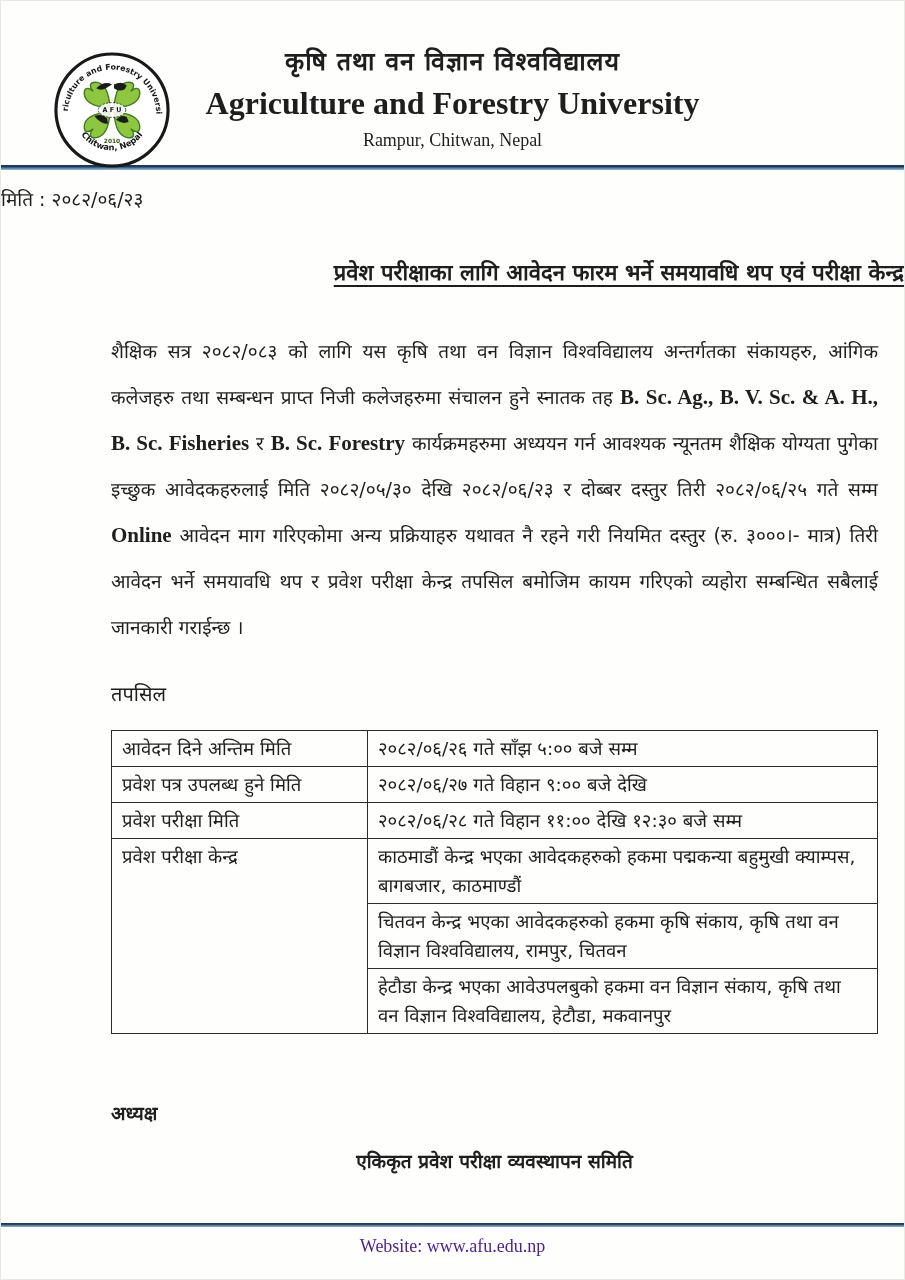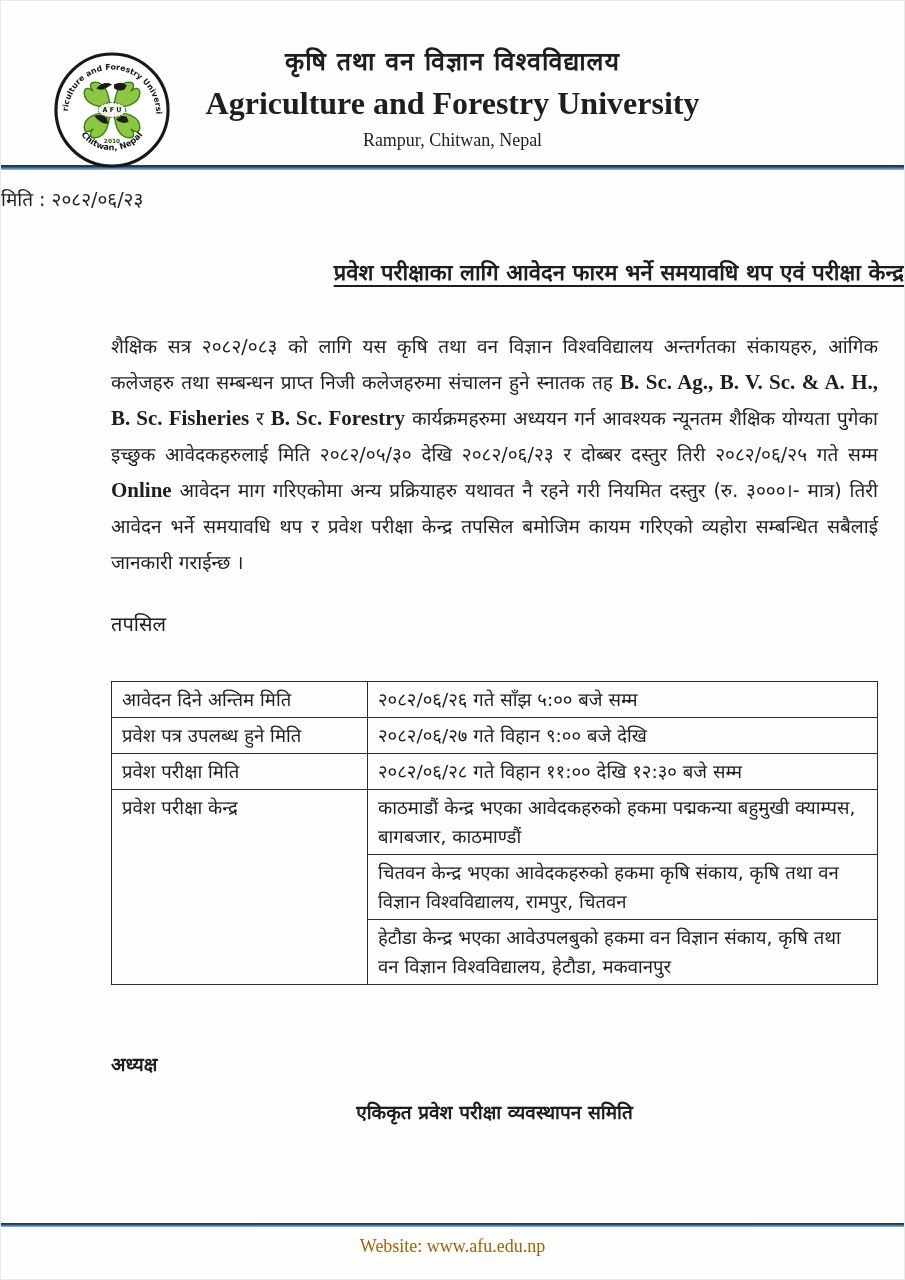--- a/index.html
+++ b/index.html
@@ -20,39 +20,39 @@
   .uni-english{font-family:"Liberation Serif",serif;font-size:32px;font-weight:bold;margin-top:8px;}
   .uni-address{font-family:"Liberation Serif",serif;font-size:18px;margin-top:8px;}
   .header-rule{margin-top:14px;height:5px;background:linear-gradient(to bottom,#1d3a5c 30%,#5f89b2 70%,#9fbbd4);}
   
   .date-line{margin-top:16px;text-align:left;padding-right:34px;font-size:19px;}
   
   .notice-title{margin-top:42px;text-align:right;font-weight:bold;font-size:22px;line-height:38px;}
   .notice-title span{text-decoration:underline;text-underline-offset:5px;text-decoration-thickness:1.5px;}
   
   .content{margin:0 26px 0 110px;}
-  .paragraph{margin-top:36px;font-size:19px;line-height:36px;text-align:justify;}
+  .paragraph{margin-top:36px;font-size:19px;line-height:46px;text-align:justify;}
   .paragraph b{font-family:"Liberation Serif",serif;font-size:21px;}
   .tapasil{margin-top:30px;font-size:20px;}
   
-  table.schedule{margin-top:44px;width:100%;border-collapse:collapse;font-size:18.5px;}
+  table.schedule{margin-top:23px;width:100%;border-collapse:collapse;font-size:18.5px;}
   table.schedule td{
     border:1.6px solid #2b2b2b;
     padding:3px 10px;
     line-height:29px;
     vertical-align:top;
     text-align:left;
   }
   td.label-col{width:235px;}
   
   .sig{margin-top:66px;font-size:19px;font-weight:bold;}
   .sig .committee{margin-top:22px;text-align:center;}
   
   .footer-rule{position:absolute;left:0;right:0;bottom:52px;height:4px;background:linear-gradient(to bottom,#1d3a5c 30%,#5f89b2 70%,#9fbbd4);}
-  .footer-text{position:absolute;left:0;right:0;bottom:22px;text-align:center;font-family:"Liberation Serif",serif;font-size:18px;color:#a16207;}
+  .footer-text{position:absolute;left:0;right:0;bottom:22px;text-align:center;font-family:"Liberation Serif",serif;font-size:18px;color:#4c1d95;}
 </style>
 </head>
 <body>
 
 <div class="page">
 
   <div class="header">
 
     <svg class="logo" viewBox="0 0 120 120">
       <circle cx="60" cy="60" r="57" fill="#ffffff" stroke="#181818" stroke-width="3.2"></circle>

